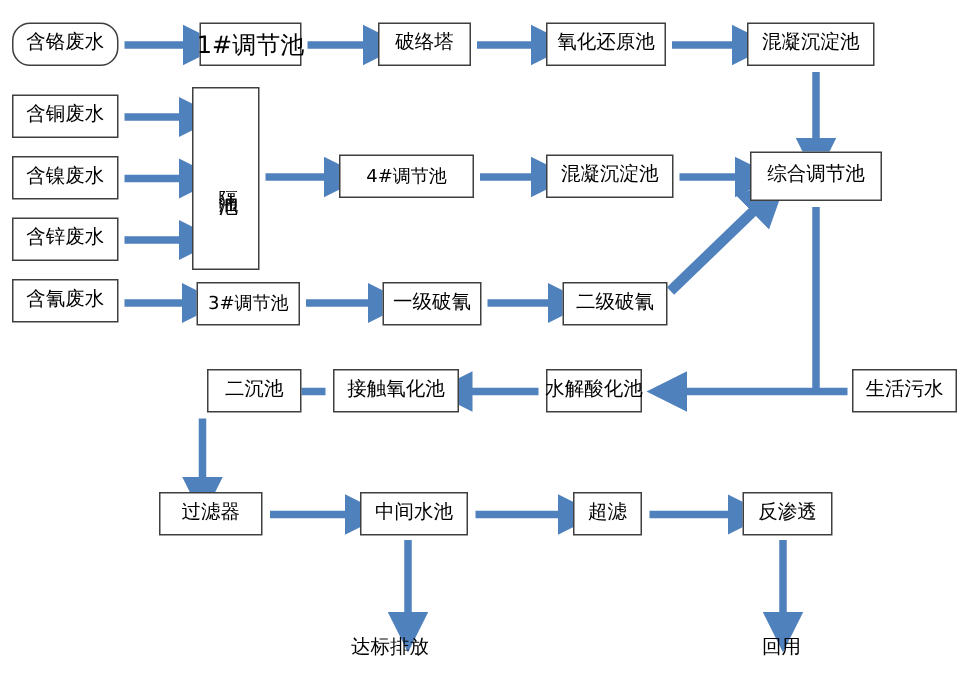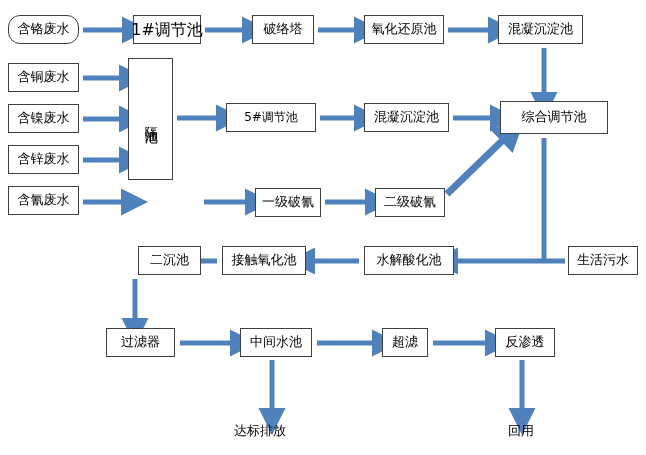--- a/index.html
+++ b/index.html
@@ -140,42 +140,43 @@
   <div class="node" style="left:8px;top:63px;width:71px;height:29px;">含铜废水</div>
 
   <div class="node" style="left:8px;top:104px;width:71px;height:29px;">含镍废水</div>
 
   <div class="node" style="left:8px;top:145px;width:71px;height:29px;">含锌废水</div>
 
   <div class="node" style="left:8px;top:186px;width:71px;height:29px;">含氰废水</div>
 
   <div class="node" style="left:133px;top:15px;width:68px;height:29px;font-size:16px;">1#调节池</div>
 
-  <div class="node" style="left:252px;top:15px;width:62px;height:29px;">破络塔</div>
+  <div class="node" style="left:252px;top:15px;width:62px;height:29px;font-family:Liberation Mono, monospace;">破络塔</div>
 
   <div class="node" style="left:364px;top:15px;width:80px;height:29px;">氧化还原池</div>
 
   <div class="node" style="left:498px;top:15px;width:85px;height:29px;">混凝沉淀池</div>
 
   <div class="node vertical" style="left:128px;top:58px;width:45px;height:122px;">隔油池</div>
 
-  <div class="node" style="left:226px;top:103px;width:90px;height:29px;font-size:12px;">5#调节池</div>
+  <div class="node" style="left:226px;top:103px;width:90px;height:29px;font-size:12px;">4#调节池</div>
 
   <div class="node" style="left:364px;top:103px;width:85px;height:29px;">混凝沉淀池</div>
 
-  <div class="node" style="left:500px;top:101px;width:108px;height:33px;">综合调节池</div>
+  <div class="node" style="left:500px;top:101px;width:88px;height:33px;">综合调节池</div>
 
+  <div class="node" style="left:131px;top:188px;width:69px;height:29px;font-size:12px;">3#调节池</div>
 
   <div class="node" style="left:375px;top:188px;width:70px;height:29px;">二级破氰</div>
 
   <div class="node" style="left:255px;top:188px;width:66px;height:29px;">一级破氰</div>
 
   <div class="node" style="left:568px;top:246px;width:70px;height:29px;">生活污水</div>
 
-  <div class="node" style="left:364px;top:246px;width:90px;height:29px;">水解酸化池</div>
+  <div class="node" style="left:364px;top:246px;width:64px;height:29px;">水解酸化池</div>
 
   <div class="node" style="left:222px;top:246px;width:84px;height:29px;">接触氧化池</div>
 
   <div class="node" style="left:104px;top:246px;width:63px;height:29px;margin-left:34px;">二沉池</div>
 
   <div class="node" style="left:106px;top:328px;width:69px;height:29px;">过滤器</div>
 
   <div class="node" style="left:240px;top:328px;width:72px;height:29px;">中间水池</div>
 
   <div class="node" style="left:382px;top:328px;width:46px;height:29px;">超滤</div>

